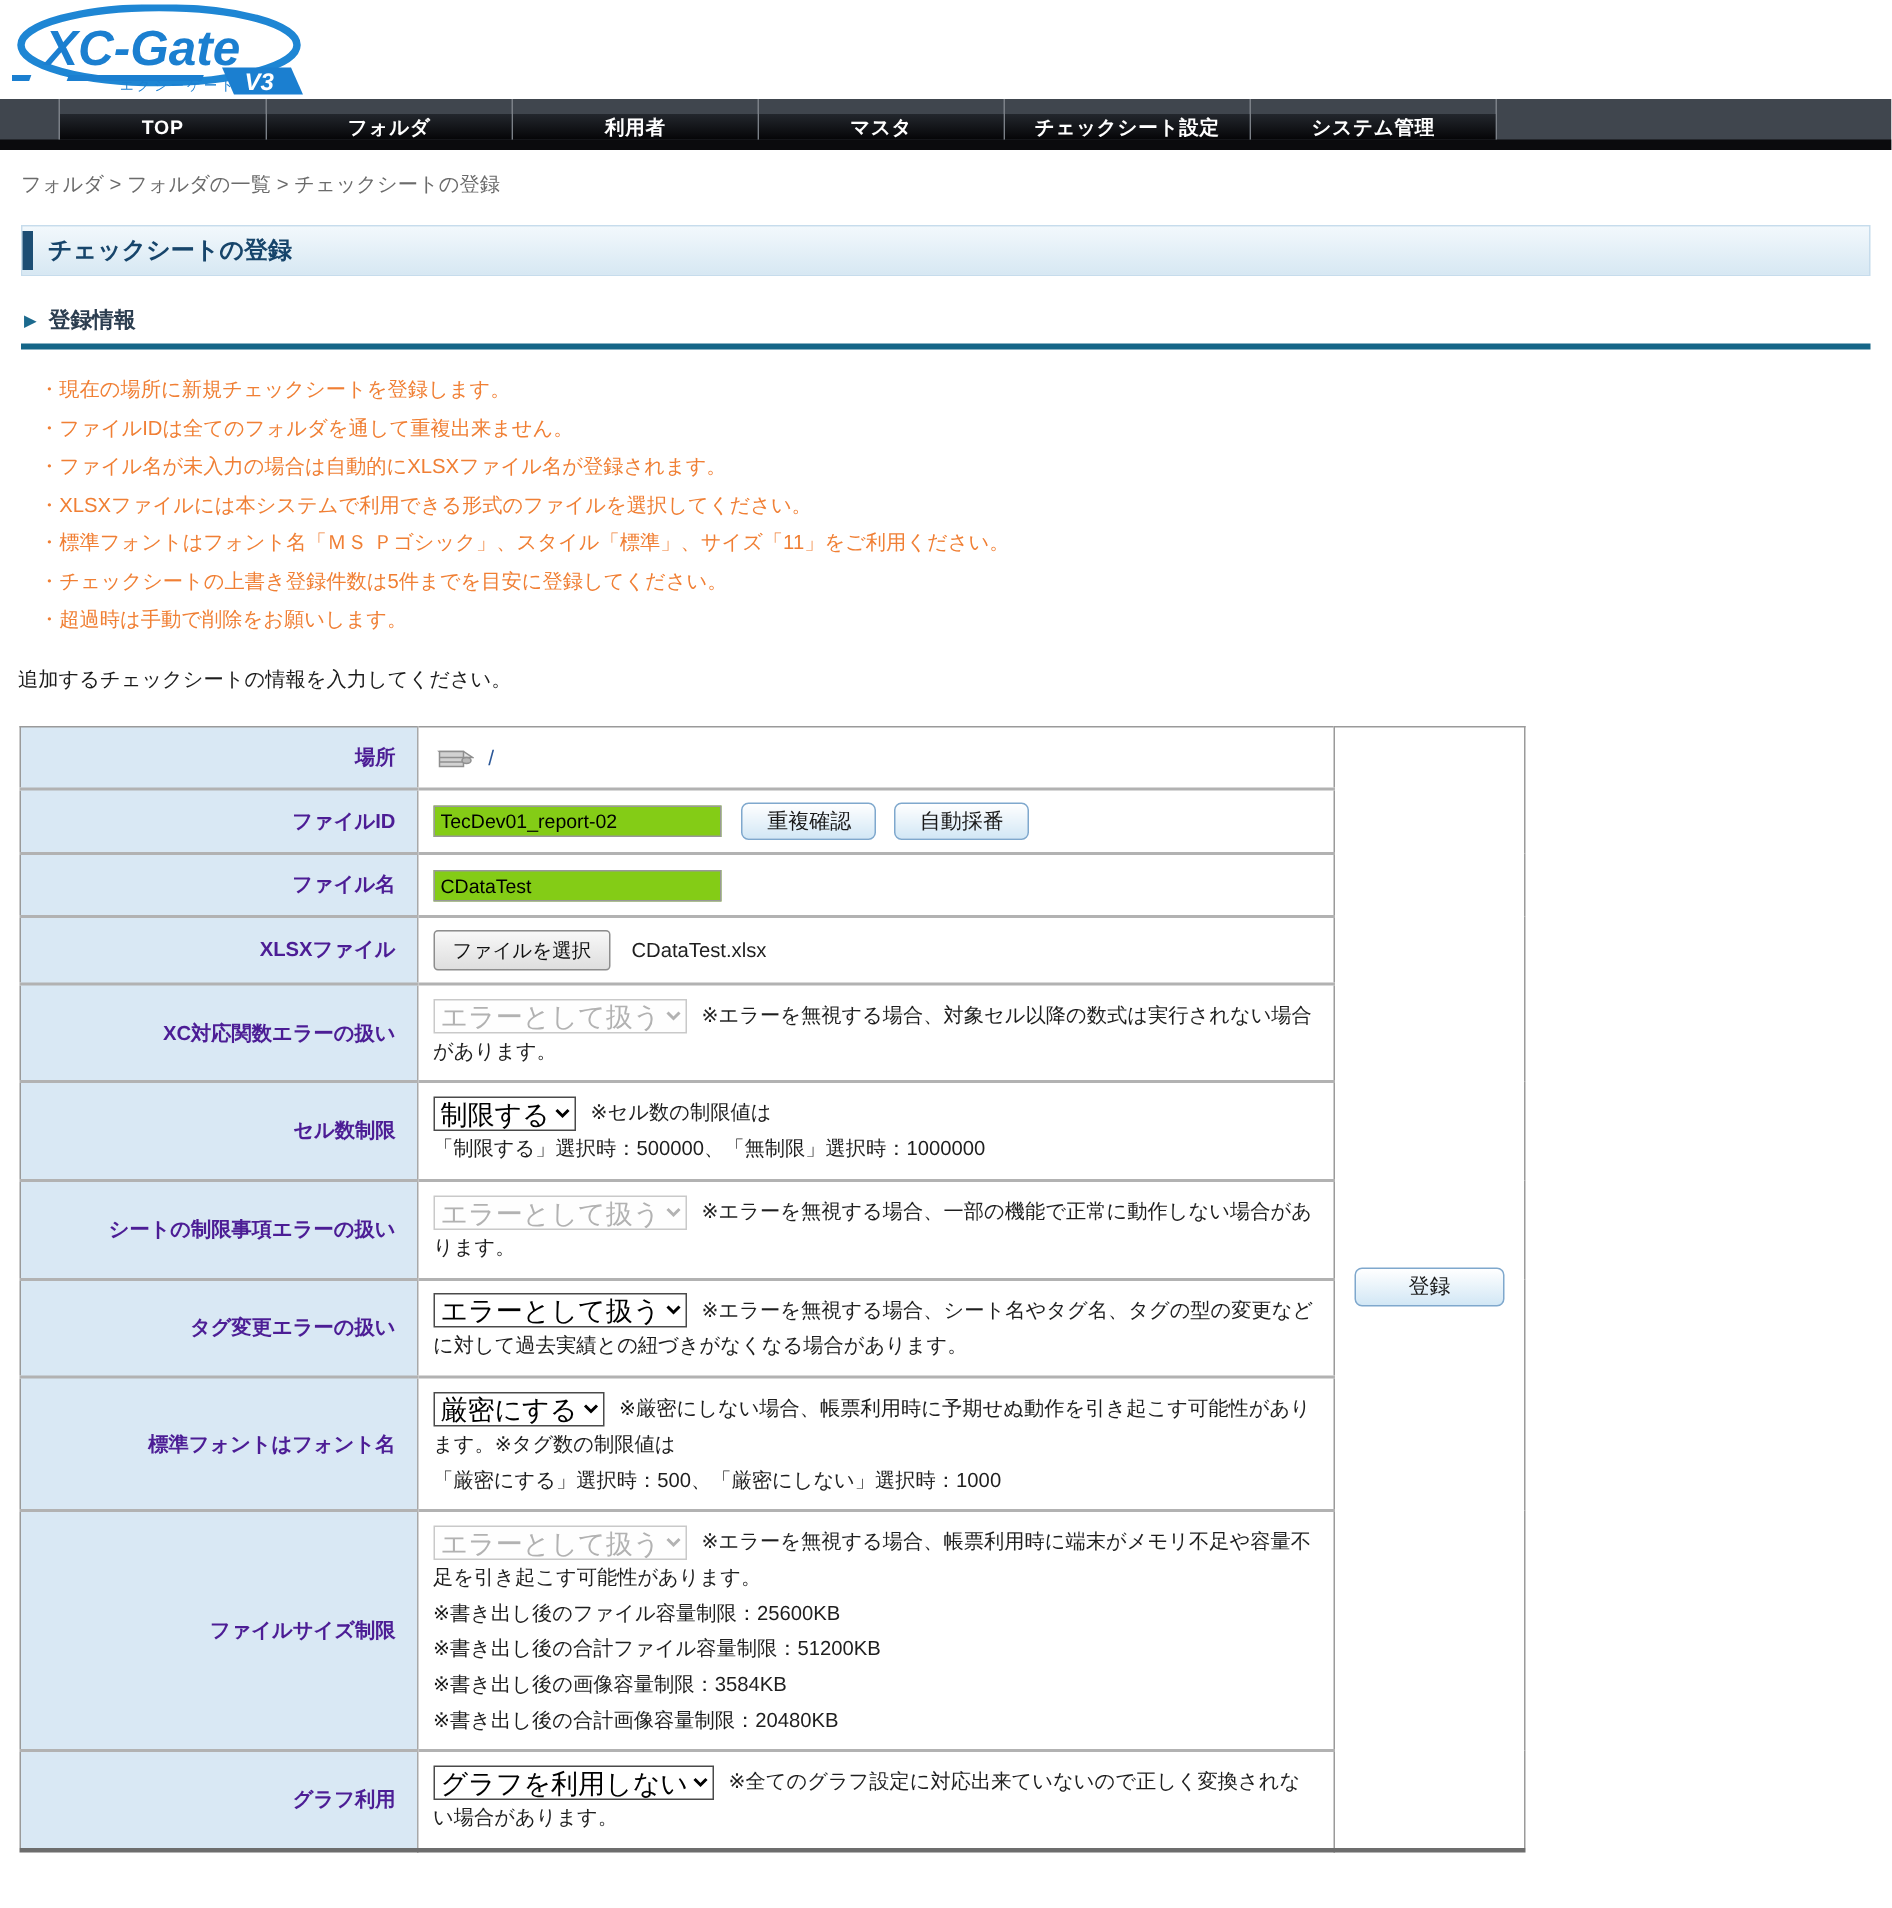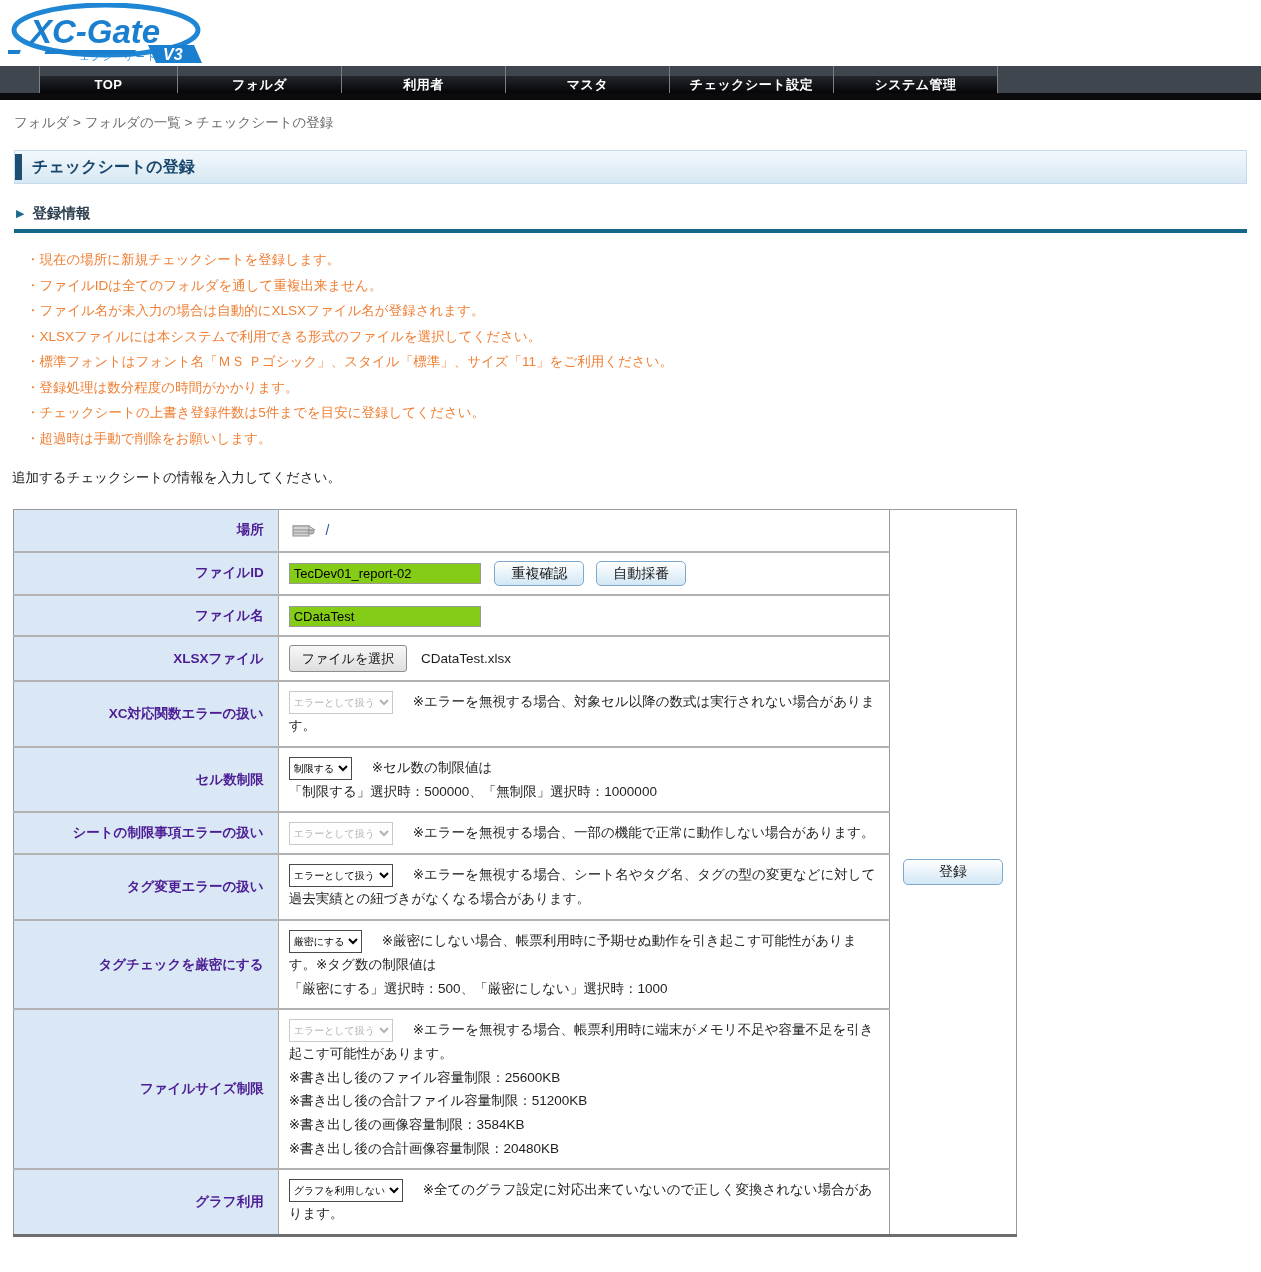--- a/index.html
+++ b/index.html
@@ -77,23 +77,23 @@
     border-right: 1px solid #9a9a9a; background: #fff;
   }
   td.go { width: 127px; text-align: center; vertical-align: middle; background: #fff; }
   
   input.txt {
     width: 192px; height: 21px; background: #84cc16;
     border: 1px solid #999; font-size: 13px; padding: 1px 4px;
     font-family: inherit; vertical-align: middle;
   }
   select.sel {
-    height: 23px; font-size: 10px; font-family: inherit;
+    height: 23px; font-size: 18px; font-family: inherit;
     background: #fff; border: 1px solid #4a4a4a; color: #000;
-    vertical-align: middle; margin-right: 20px;
+    vertical-align: middle; margin-right: 10px;
   }
   select.sel:disabled {
     border: 1px solid #c9c9c9; color: #b2b2b2; background: #fefefe; opacity: 1;
   }
   .btn-blue {
     background: linear-gradient(#ffffff, #d2e7f5);
     border: 1px solid #7fa8cd; border-radius: 5px;
     font-size: 14px; font-family: inherit; color: #1a1a1a;
     padding: 3px 16px; height: 25px; cursor: pointer; vertical-align: middle;
   }
@@ -163,21 +163,20 @@
   <span>登録情報</span>
 </div>
 <hr class="rule">
 
 <ul class="notes">
   <li>・現在の場所に新規チェックシートを登録します。</li>
   <li>・ファイルIDは全てのフォルダを通して重複出来ません。</li>
   <li>・ファイル名が未入力の場合は自動的にXLSXファイル名が登録されます。</li>
   <li>・XLSXファイルには本システムで利用できる形式のファイルを選択してください。</li>
   <li>・標準フォントはフォント名「ＭＳ Ｐゴシック」、スタイル「標準」、サイズ「11」をご利用ください。</li>
-  <li>・登録処理は数分程度の時間がかかります。</li>
   <li>・チェックシートの上書き登録件数は5件までを目安に登録してください。</li>
   <li>・超過時は手動で削除をお願いします。</li>
 </ul>
 
 <p class="instruction">追加するチェックシートの情報を入力してください。</p>
 
 <table class="frm">
   <colgroup>
       <col style="width:265px">
       <col style="width:612px">
@@ -257,21 +256,21 @@
   <tr>
     <th class="lbl">タグ変更エラーの扱い</th>
     <td class="val">
       <select class="sel">
         <option>エラーとして扱う</option>
       </select><span class="note-inline">※エラーを無視する場合、シート名やタグ名、タグの型の変更などに対して過去実績との紐づきがなくなる場合があります。</span>
     </td>
   </tr>
 
   <tr>
-    <th class="lbl">タグチェックを厳密にする</th>
+    <th class="lbl">標準フォントはフォント名</th>
     <td class="val">
       <select class="sel">
         <option>厳密にする</option>
       </select><span class="note-inline">※厳密にしない場合、帳票利用時に予期せぬ動作を引き起こす可能性があります。※タグ数の制限値は</span>
       <span class="note-block">「厳密にする」選択時：500、「厳密にしない」選択時：1000</span>
     </td>
   </tr>
 
   <tr>
     <th class="lbl">ファイルサイズ制限</th>

